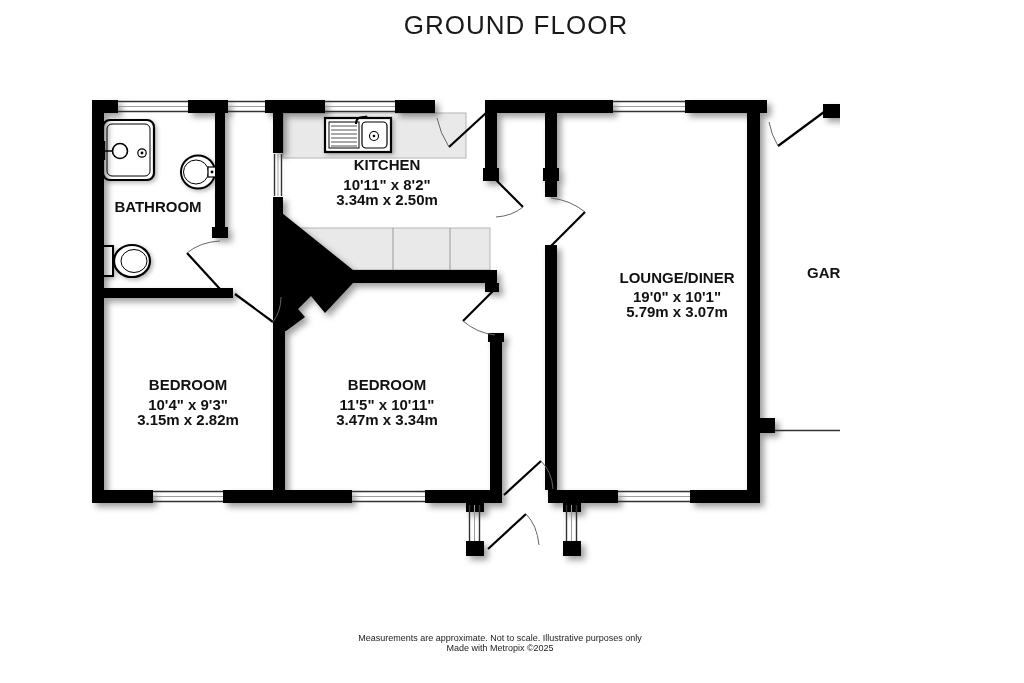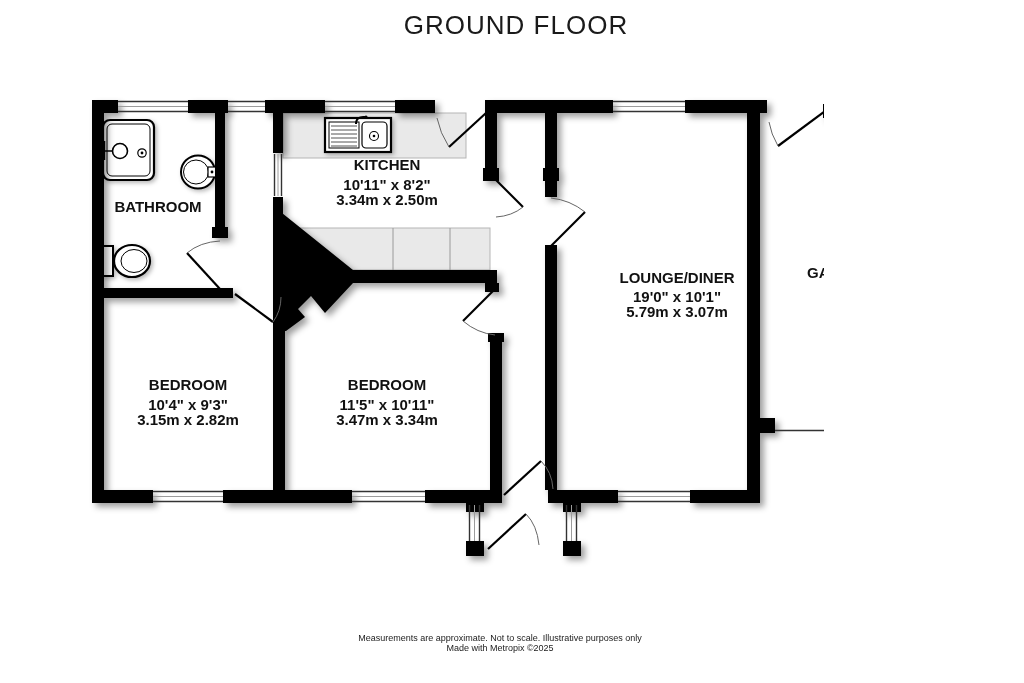--- a/index.html
+++ b/index.html
@@ -1,17 +1,17 @@
 <!DOCTYPE html>
 <html><head>
 <meta charset="utf-8">
 <style>
   html,body{margin:0;padding:0;background:#ffffff;}
   .page{position:relative;width:824px;height:683px;background:#ffffff;overflow:hidden;
-        font-family:"Liberation Sans", sans-serif;}
+        font-family:"Liberation Sans", sans-serif;padding-left:16px;}
   svg{position:absolute;left:0;top:0;}
   .walls{filter:drop-shadow(4px 4px 3px rgba(0,0,0,0.38));}
   .fixtures{filter:drop-shadow(2px 2px 2px rgba(0,0,0,0.28));}
   .wall{fill:#000000;stroke:none;}
   .counter{fill:#e9e9e9;stroke:#b5b5b5;stroke-width:1;}
   .cdiv{stroke:#9a9a9a;stroke-width:1;}
   .wl-d{stroke:#333333;stroke-width:1.4;}
   .wl-l{stroke:#9c9c9c;stroke-width:1;}
   .leaf{stroke:#000000;stroke-width:2.2;fill:none;}
   .arc{stroke:#666666;stroke-width:1;fill:none;}

